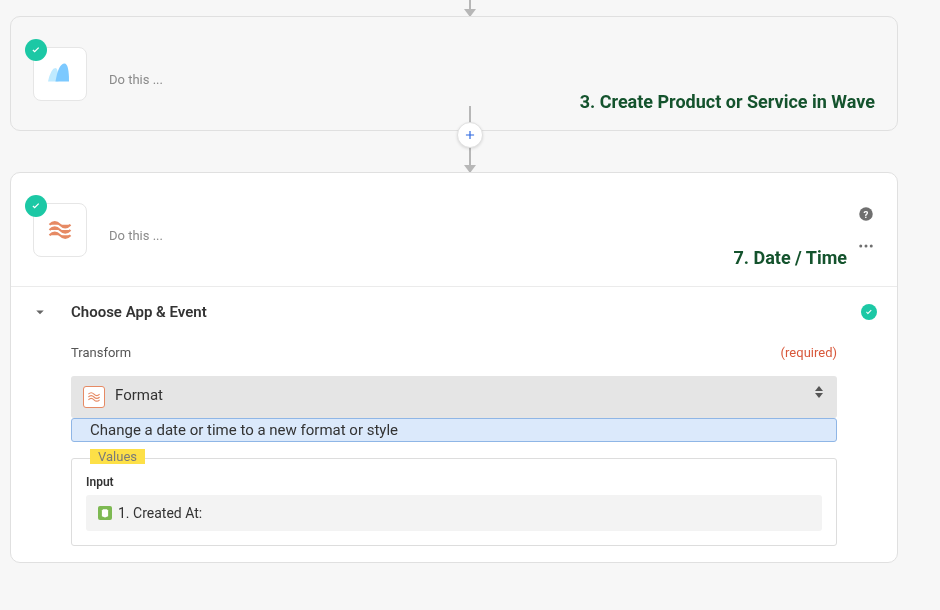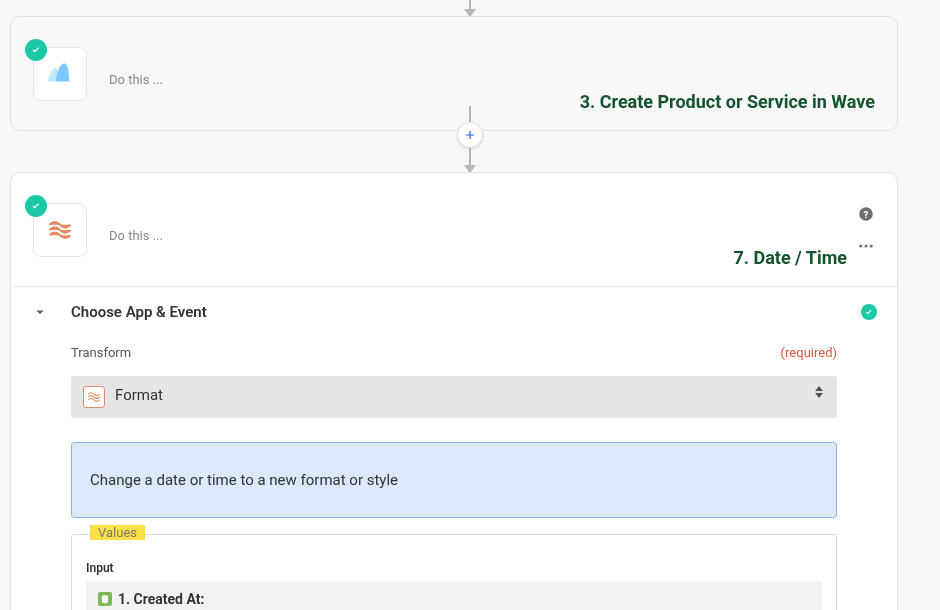--- a/index.html
+++ b/index.html
@@ -176,25 +176,24 @@
   }
   .sort-arrows span {
     width: 0; height: 0;
     border-left: 4px solid transparent;
     border-right: 4px solid transparent;
   }
   .sort-arrows .up { border-bottom: 5px solid #555; margin-bottom: 2px; }
   .sort-arrows .down { border-top: 5px solid #555; }
 
   .info-banner {
-    margin-top: 24px;
     background: #dbe9fb;
     border: 1px solid #8fb6e6;
     border-radius: 3px;
-    padding: 28px 18px;
+    padding: 2px 18px;
     font-size: 15px;
     color: #333;
   }
 
   .fieldset {
     border: 1px solid #ddd;
     border-radius: 3px;
     margin-top: 16px;
     padding: 10px 14px 14px 14px;
     position: relative;
@@ -204,37 +203,37 @@
     top: -10px; left: 18px;
     background: #fde047;
     padding: 0 8px;
     font-size: 13px;
     color: #7a7a7a;
   }
   .input-label {
     font-size: 12px;
     font-weight: 600;
     color: #333;
-    margin: 16px 0 6px 0;
+    margin: 6px 0 6px 0;
   }
   .token-field {
     background: #f3f3f3;
     border-radius: 3px;
     padding: 10px 12px;
     display: flex; align-items: center;
     font-size: 14px;
     gap: 6px;
   }
   .token-field .shop-icon {
     width: 14px; height: 14px;
     background: #7db952;
     border-radius: 2px;
     display: inline-flex; align-items: center; justify-content: center;
   }
-  .token-field .token-name { color: #333; font-weight: 700; }
+  .token-field .token-name { color: #333; font-weight: 400; }
   .token-field .token-val { color: #8a8a8a; }
 
   
   .wave-glyph { width: 30px; height: 30px; }
   .zapier-glyph { width: 28px; height: 28px; }
   .zapier-glyph path { fill: #e68a64; }
 
 </style>
 </head>
 <body>

